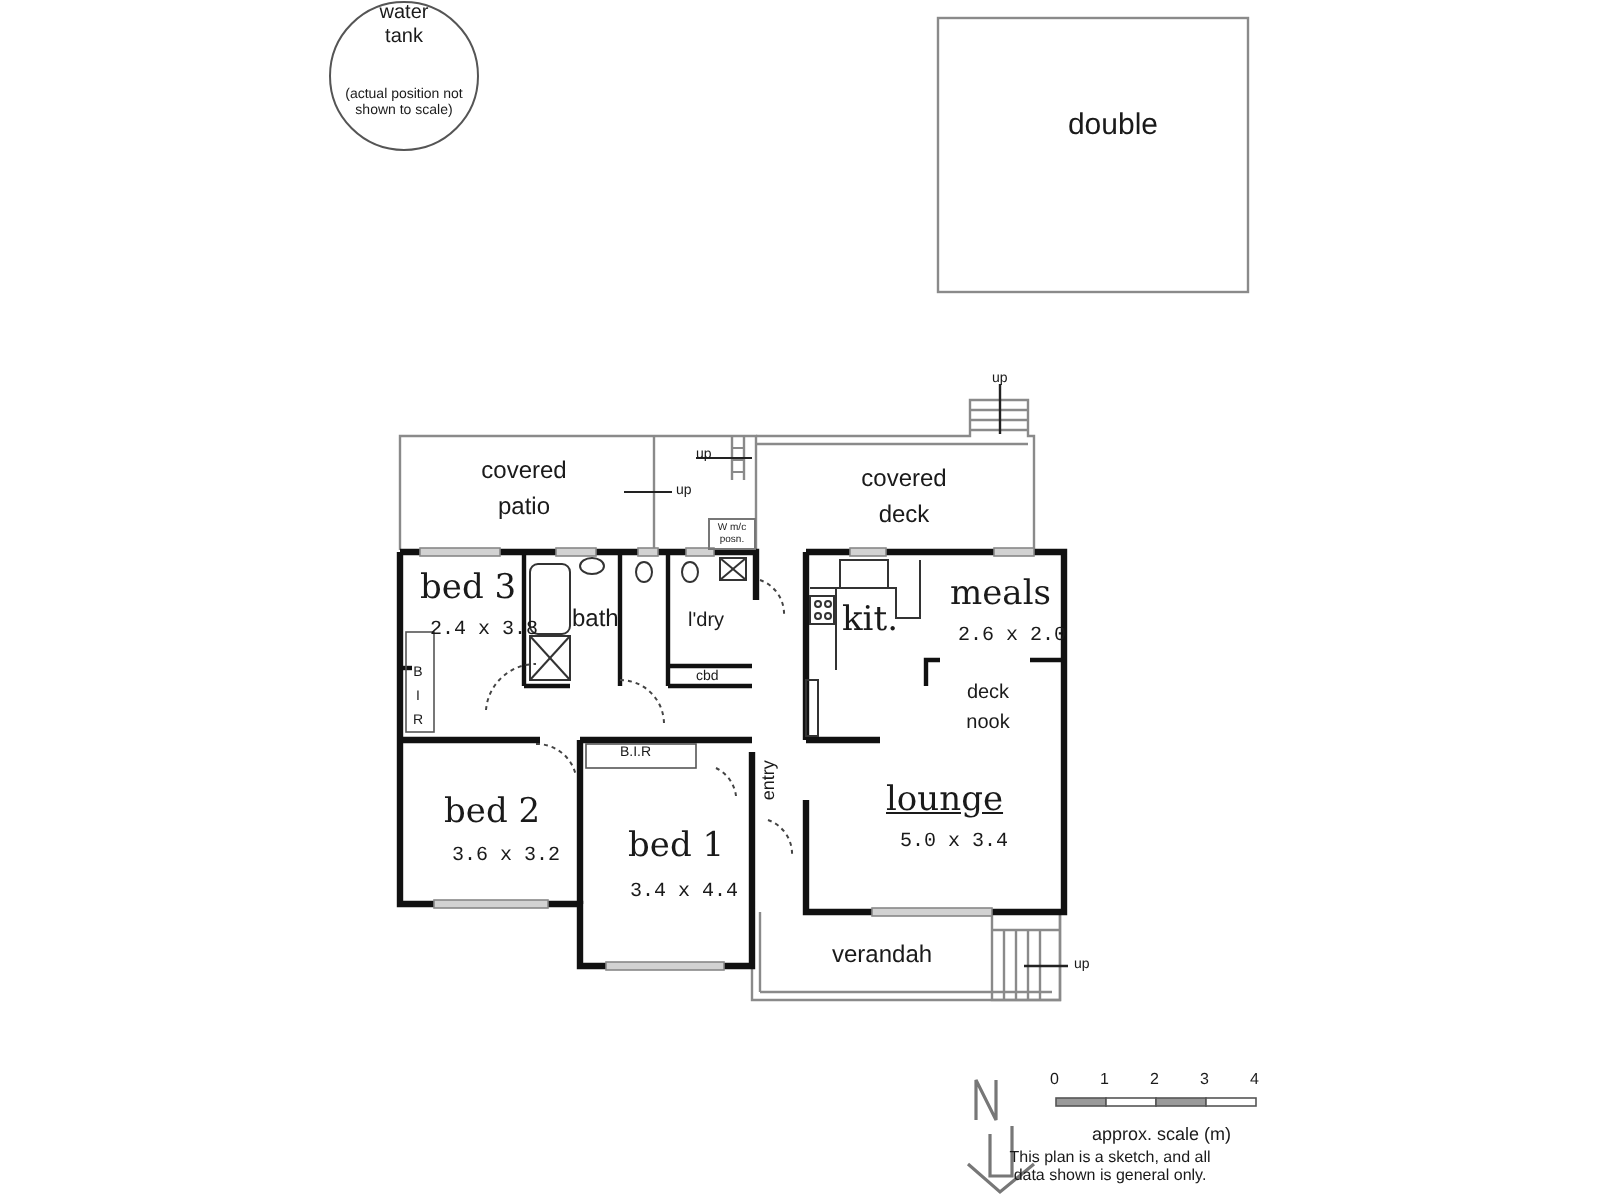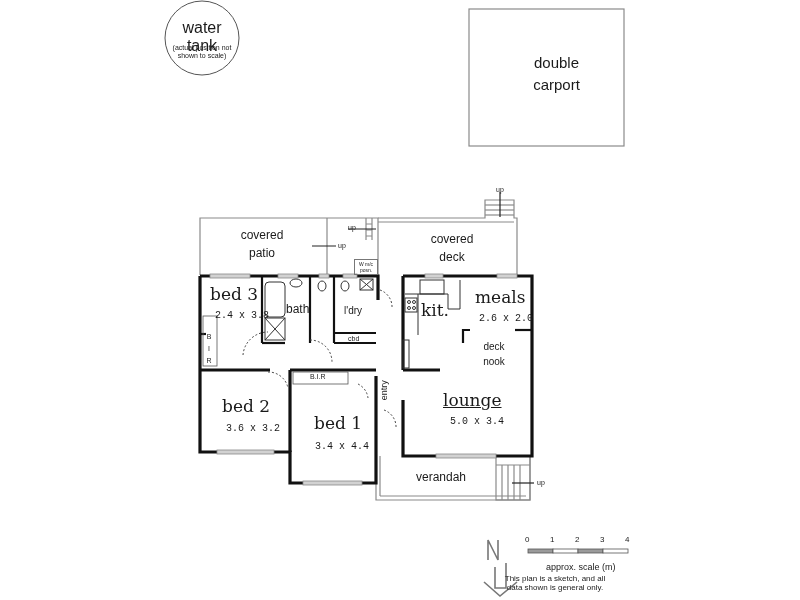--- a/index.html
+++ b/index.html
@@ -137,32 +137,31 @@
   </g>
 
   <g stroke="#555" stroke-width="0.8">
     <rect x="528" y="549" width="25" height="4" fill="#9a9a9a"></rect>
     <rect x="553" y="549" width="25" height="4" fill="#ffffff"></rect>
     <rect x="578" y="549" width="25" height="4" fill="#9a9a9a"></rect>
     <rect x="603" y="549" width="25" height="4" fill="#ffffff"></rect>
   </g>
 </svg>
 
-<div class="lbl room-med" style="left:162px;top:19px;width:80px;font-size:16px;">
+<div class="lbl room-med" style="left:162px;top:1px;width:80px;font-size:10px;">
   <div>water</div>
   <div>tank</div>
 </div>
 <div class="lbl tiny" style="left:162px;top:44px;width:80px;">
   <div>(actual position not</div>
   <div>shown to scale)</div>
 </div>
 
 <div class="lbl room-med" style="left:469px;top:52px;width:175px;font-size:15px;line-height:1.45;">
   <div>double</div>
-  <div>carport</div>
 </div>
 
 <div class="lbl room-med" style="left:222px;top:226px;width:80px;font-size:12px;line-height:1.5;">
   <div>covered</div>
   <div>patio</div>
 </div>
 <div class="lbl tiny" style="left:348px;top:224px;">up</div>
 <div class="lbl tiny" style="left:338px;top:242px;">up</div>
 
 <div class="lbl room-med" style="left:412px;top:230px;width:80px;font-size:12px;line-height:1.5;">

